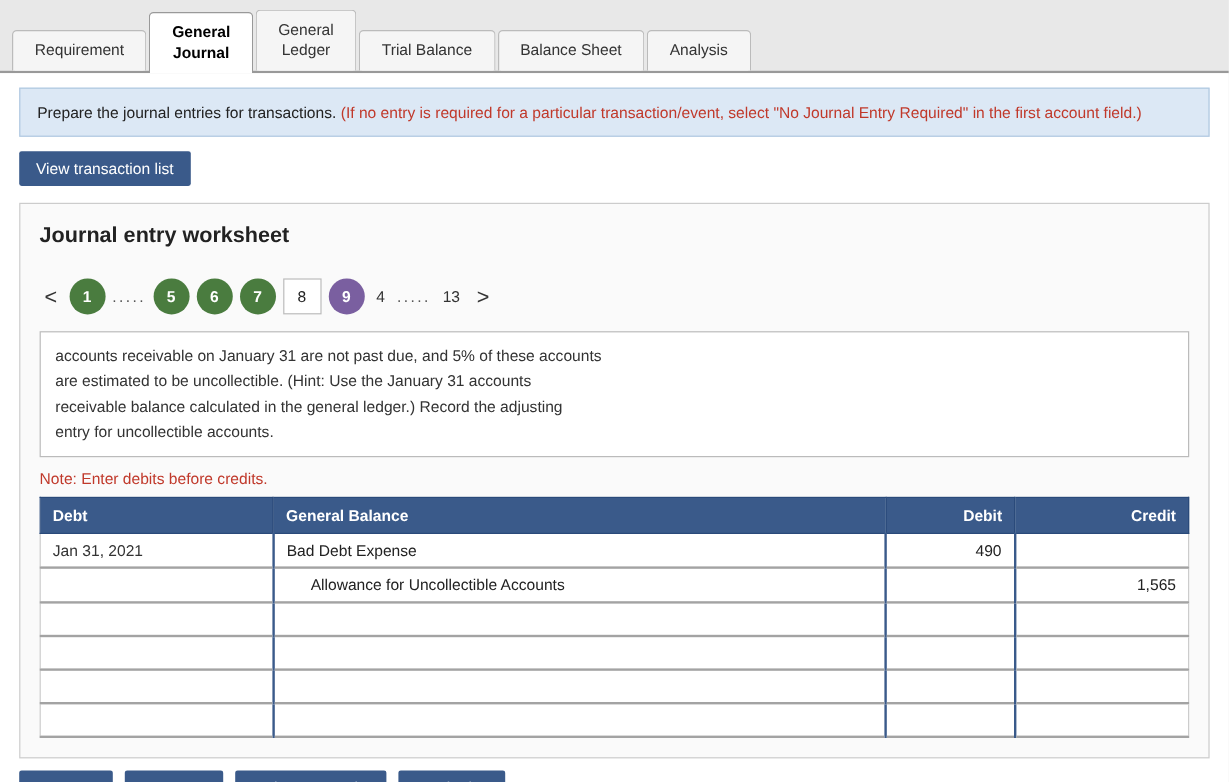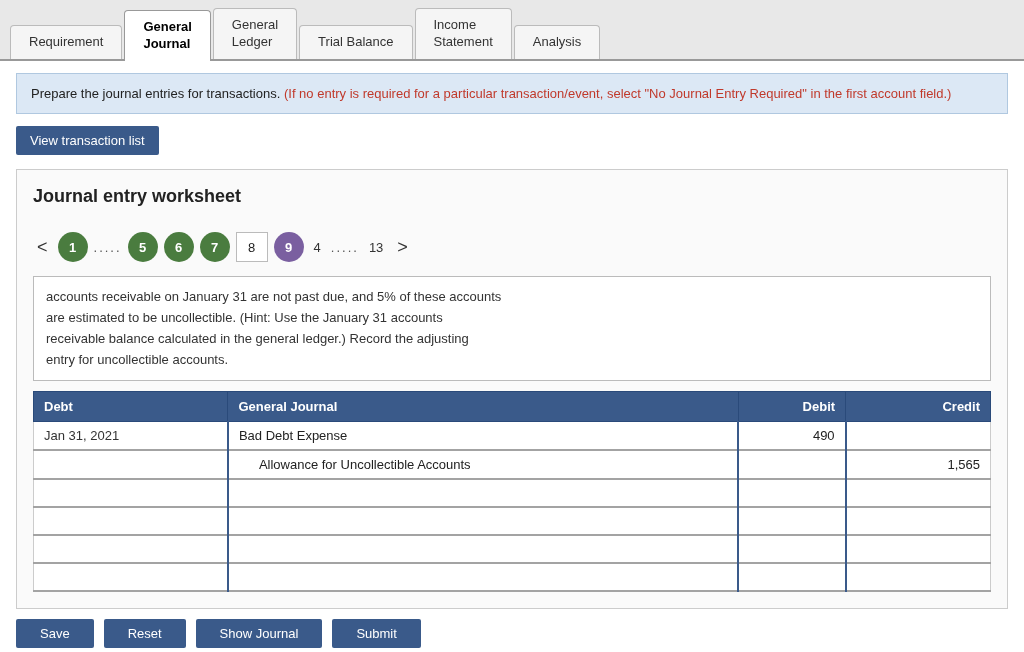--- a/index.html
+++ b/index.html
@@ -20,21 +20,21 @@
       padding-top: 8px;
     }
     .tab {
       padding: 8px 18px;
       border: 1px solid #bbb;
       border-bottom: none;
       background: #f5f5f5;
       cursor: pointer;
       font-size: 13px;
       line-height: 1.3;
-      text-align: left;
+      text-align: center;
       margin-right: 2px;
       border-radius: 4px 4px 0 0;
       color: #333;
     }
     .tab.active {
       background: #fff;
       border-color: #999;
       font-weight: bold;
       color: #000;
       position: relative;
@@ -226,21 +226,21 @@
     }
   </style>
 </head>
 <body>
 
 <div class="tab-bar">
   <div class="tab">Requirement</div>
   <div class="tab active">General<br>Journal</div>
   <div class="tab">General<br>Ledger</div>
   <div class="tab">Trial Balance</div>
-  <div class="tab">Income<br>Statement</div>
+  <div class="tab">Balance Sheet</div>
   <div class="tab">Analysis</div>
 </div>
 
 <div class="main-content">
 
   
   <div class="info-box">
     <span>Prepare the journal entries for transactions.</span>
     <span class="highlight">(If no entry is required for a particular transaction/event, select "No Journal Entry Required" in the first account field.)</span>
   </div>
@@ -270,26 +270,27 @@
       <span class="page-arrow">&gt;</span>
     </div>
 
     <div class="description-box">
       <span>accounts receivable on January 31 are not past due, and 5% of these accounts<br>
       are estimated to be uncollectible. (Hint: Use the January 31 accounts<br>
       receivable balance calculated in the general ledger.) Record the adjusting<br>
       entry for uncollectible accounts.</span>
     </div>
 
+    <div class="note-text">Note: Enter debits before credits.</div>
 
     <table class="journal-table">
       <thead>
         <tr>
           <th>Debt</th>
-          <th>General Journal</th>
+          <th>General Balance</th>
           <th class="right">Debit</th>
           <th class="right">Credit</th>
         </tr>
       </thead>
       <tbody>
 
         <tr>
           <td class="date-col">Jan 31, 2021</td>
           <td class="journal-col">Bad Debt Expense</td>
           <td class="debit-col">490</td>

